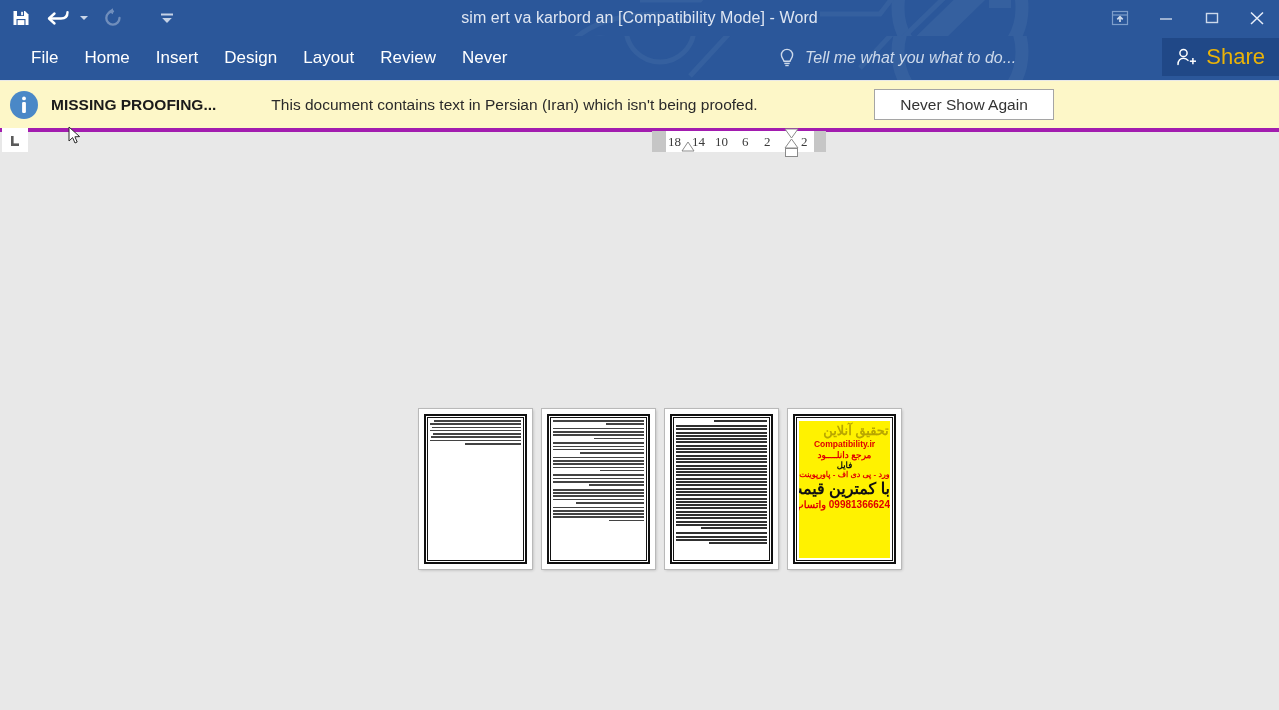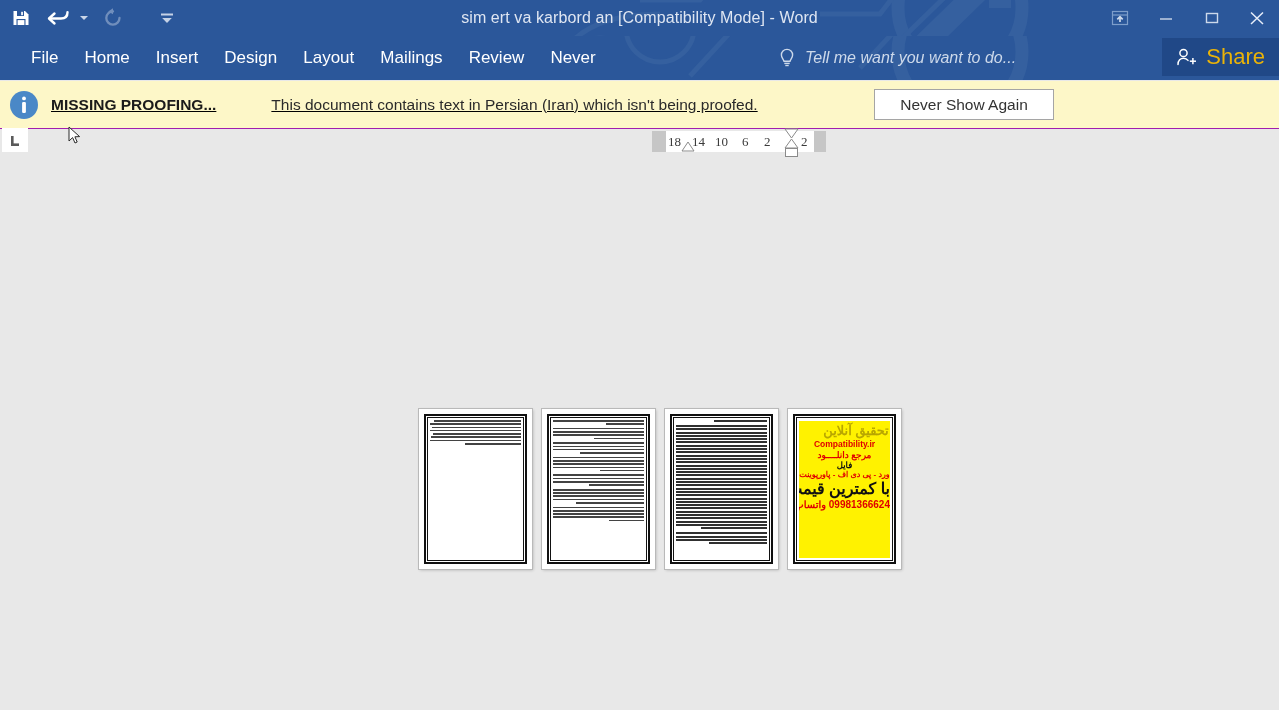--- a/index.html
+++ b/index.html
@@ -138,24 +138,23 @@
     font-size: 22px;
     white-space: nowrap;
   }
 
   
   .msgbar {
     position: absolute;
     left: 0; top: 81px;
     width: 1279px; height: 47px;
     background: #fdf7c8;
-    border-bottom: 1px solid #a21caf;
-    display: flex;
-    align-items: center;
-    text-decoration: underline;
+    border-bottom: 4px solid #a21caf;
+    display: flex;
+    align-items: center;
   }
   .msg-icon {
     margin-left: 9px;
     width: 30px; height: 30px;
     flex: 0 0 auto;
   }
   .msg-title {
     margin-left: 12px;
     font-size: 15.5px;
     font-weight: bold;
@@ -412,32 +411,31 @@
       <path d="M860 112 L920 48 L1130 48" fill="none" stroke="#35609f" stroke-width="5"></path>
       <circle cx="960" cy="96" r="62" fill="none" stroke="#35609f" stroke-width="13"></circle>
     </svg>
 
     <div class="tabs">
       <div class="tab">File</div>
       <div class="tab">Home</div>
       <div class="tab">Insert</div>
       <div class="tab">Design</div>
       <div class="tab">Layout</div>
-      <div class="tab">Mailings</div>
       <div class="tab">Review</div>
       <div class="tab">Never</div>
     </div>
 
     <div class="tellme">
       <svg width="18" height="22" viewBox="0 0 18 22">
         <path d="M9 2.4 C12.3 2.4 14.6 5 14.6 8 C14.6 10.6 12.6 12.1 12 14.3 L6 14.3 C5.4 12.1 3.4 10.6 3.4 8 C3.4 5 5.7 2.4 9 2.4 Z" fill="none" stroke="#cdd9ea" stroke-width="1.4"></path>
         <line x1="6.3" y1="16.4" x2="11.7" y2="16.4" stroke="#cdd9ea" stroke-width="1.4"></line>
         <line x1="7.3" y1="18.5" x2="10.7" y2="18.5" stroke="#cdd9ea" stroke-width="1.4"></line>
       </svg>
-      <span class="tellme-text">Tell me want you want to do...</span>
+      <span class="tellme-text">Tell me what you what to do...</span>
     </div>
   </div>
 
   <div class="share-btn">
     <svg width="24" height="22" viewBox="0 0 24 22">
       <circle cx="8.5" cy="7" r="3.6" fill="none" stroke="#ffffff" stroke-width="1.5"></circle>
       <path d="M3 18.5 C3 14.4 5.5 12.2 8.5 12.2 C10.4 12.2 12 13 13 14.4" fill="none" stroke="#ffffff" stroke-width="1.5" stroke-linecap="round"></path>
       <line x1="14.8" y1="15.2" x2="21" y2="15.2" stroke="#ffffff" stroke-width="1.5"></line>
       <line x1="17.9" y1="12.1" x2="17.9" y2="18.3" stroke="#ffffff" stroke-width="1.5"></line>
     </svg>

